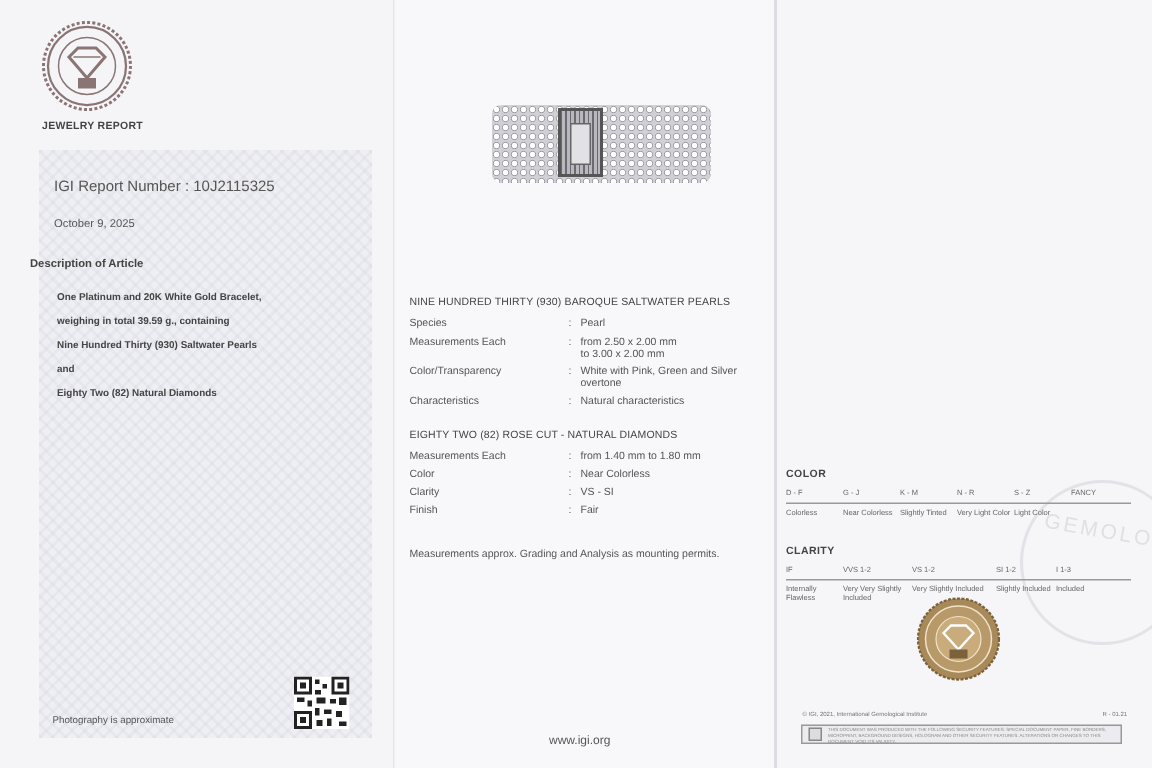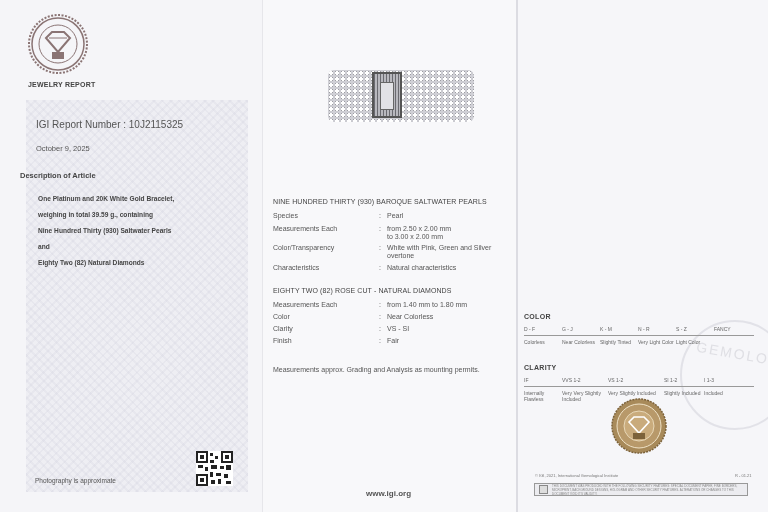--- a/index.html
+++ b/index.html
@@ -41,21 +41,21 @@
     .clasp { position: absolute; left: 372px; top: 72px; width: 30px; height: 46px;
       background: repeating-linear-gradient(90deg, #6a6a70 0 1px, #b8b8be 1px 3px); border: 2px solid #555; }
     .clasp-inner { position: absolute; left: 380px; top: 82px; width: 14px; height: 28px; background: #e2e2e6; border: 1px solid #666; }
 
     .sec-title { position: absolute; left: 273px; font-size: 7px; color: #444; letter-spacing: 0.1px; }
     .row { position: absolute; left: 273px; width: 230px; font-size: 7px; color: #555; display: flex; }
     .row .lbl { width: 106px; }
     .row .sep { width: 8px; }
     .row .val { flex: 1; line-height: 8px; }
     .note { position: absolute; left: 273px; top: 366px; width: 230px; font-size: 7px; color: #555; line-height: 8.5px; }
-    .website { position: absolute; left: 366px; top: 489px; font-size: 8px; font-weight: bold; color: #555; }
+    .website { position: absolute; left: 366px; top: 489px; font-size: 8px; font-weight: normal; color: #555; }
 
     
     .scale-title { position: absolute; left: 524px; font-size: 7px; color: #444; font-weight: bold; letter-spacing: 0.3px; }
     .scale { position: absolute; left: 524px; width: 230px; font-size: 5px; color: #666; }
     .scale-grades { display: flex; height: 10px; border-bottom: 1px solid #999; }
     .scale-descs { display: flex; padding-top: 3px; line-height: 6px; }
     .scale .c { width: 38px; }
     .watermark { position: absolute; left: 680px; top: 320px; width: 110px; height: 110px; border-radius: 50%; border: 2px solid rgba(190,190,200,0.35); }
     .watermark-text { position: absolute; left: 696px; top: 345px; font-size: 14px; color: rgba(180,180,190,0.35); letter-spacing: 2px; transform: rotate(10deg); }
     .gold-seal { position: absolute; left: 611px; top: 398px; width: 56px; height: 56px; }

